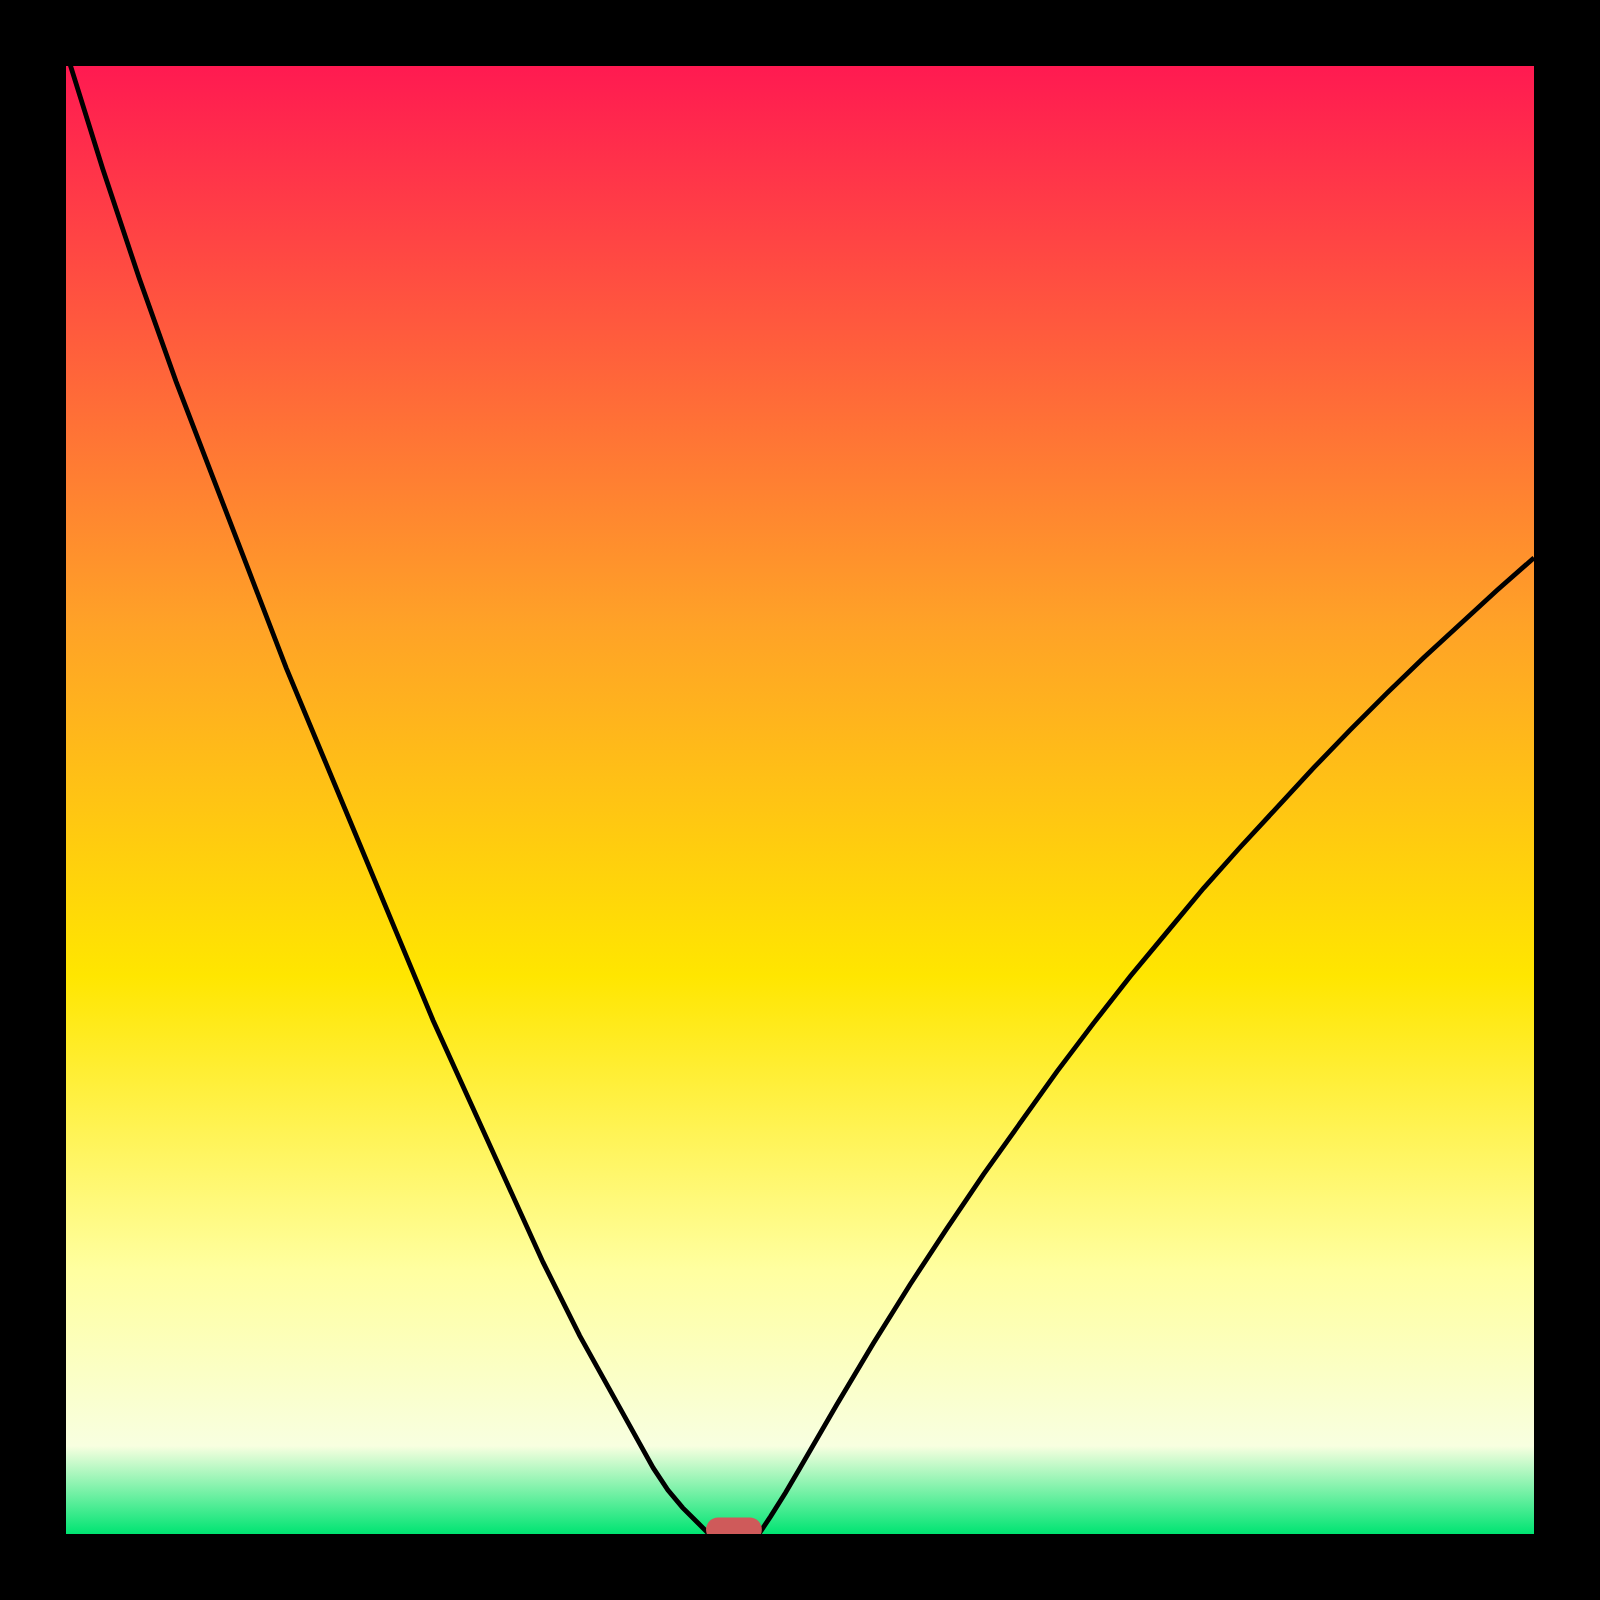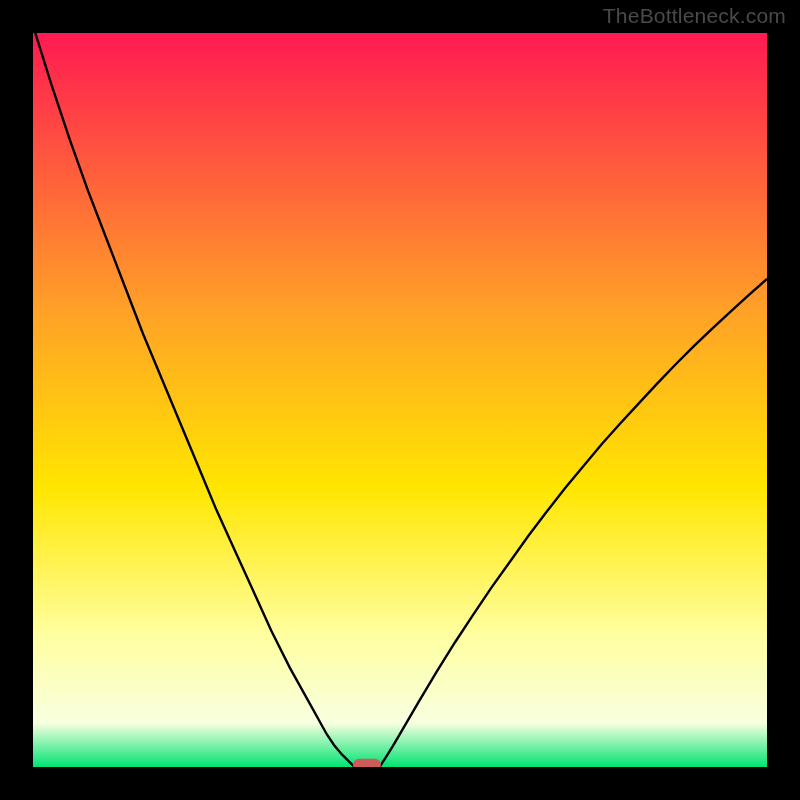--- a/index.html
+++ b/index.html
@@ -35,21 +35,20 @@
     font-weight: 500;
     letter-spacing: 0.2px;
   }
   svg { display: block; }
 </style>
 </head>
 <body>
 
 <div class="frame">
 
-  <div class="watermark">TheBottleneck.com</div>
 
   <div class="plot">
     <svg id="chart-svg" width="734" height="734" viewBox="0 0 734 734" preserveAspectRatio="none">
       <defs>
         <linearGradient id="bg-grad" x1="0" y1="0" x2="0" y2="1">
           <stop id="g0" offset="0%" stop-color="#ff1a51"></stop>
           <stop id="g1" offset="38%" stop-color="#ffa227"></stop>
           <stop id="g2" offset="62%" stop-color="#ffe600"></stop>
           <stop id="g3" offset="82%" stop-color="#ffffa0"></stop>
           <stop id="g4" offset="94%" stop-color="#f8ffe0"></stop>

